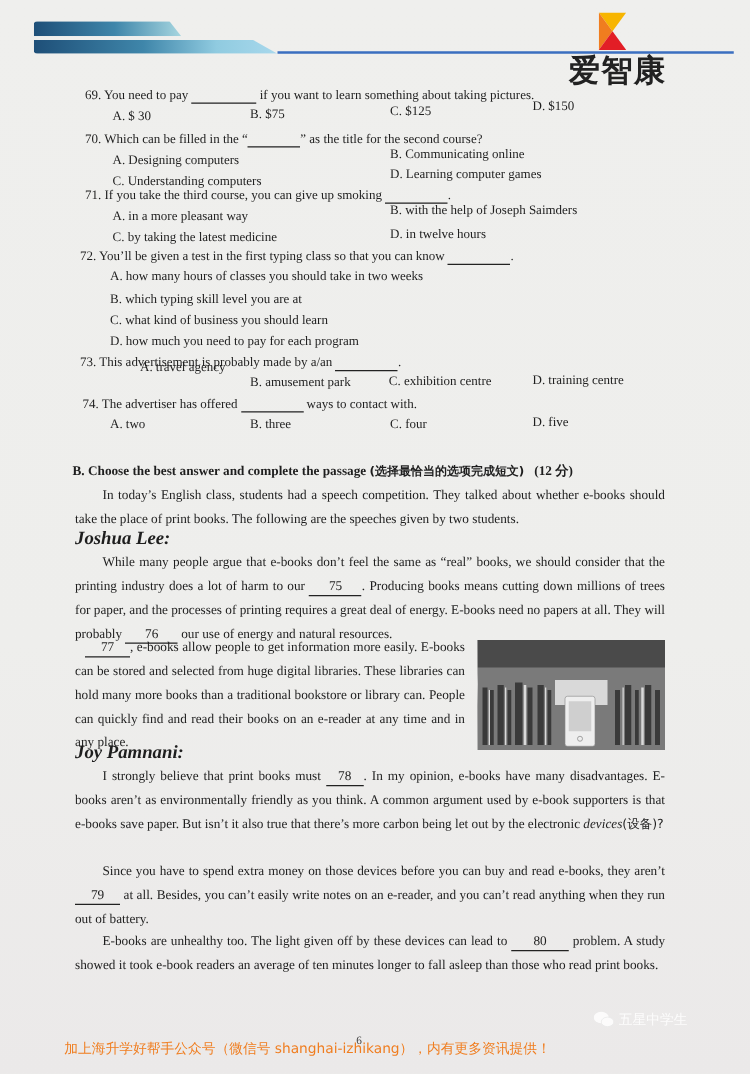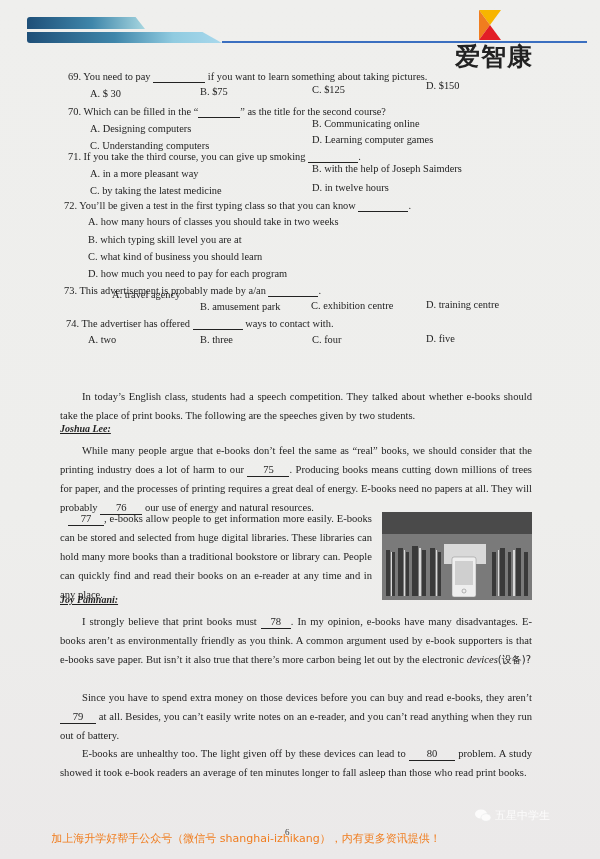--- a/index.html
+++ b/index.html
@@ -42,21 +42,21 @@
   .q { position: absolute; left: 10px; white-space: nowrap; }
   .opt { position: absolute; white-space: nowrap; }
   .blank { display: inline-block; border-bottom: 1px solid #222; text-align: center; line-height: 1; }
 
   .section-title {
     position: absolute; left: 58px; top: 370px; font-weight: bold; font-size: 10.6px; white-space: nowrap;
   }
   .section-title .cn { font-family: "DejaVu Sans", sans-serif; font-size: 9.6px; }
   .para { position: absolute; left: 60px; width: 472px; font-size: 10.6px; line-height: 19px; text-align: justify; }
   .para .ind { display: inline-block; width: 22px; }
-  .speaker { position: absolute; left: 60px; font-weight: bold; font-style: italic; text-decoration: underline; font-size: 10px; }
+  .speaker { position: absolute; left: 60px; font-weight: bold; font-style: italic; font-size: 15px; }
   .photo {
     position: absolute; left: 382px; top: 512px; width: 150px; height: 88px;
     background: linear-gradient(180deg, #5a5a5a 0%, #8a8a8a 30%, #cfcfcf 40%, #6e6e6e 60%, #9a9a9a 100%);
     overflow: hidden;
   }
   .footer-note {
     position: absolute; left: 0; width: 492px; top: 831px; text-align: center;
     color: #f07d1f; font-family: "DejaVu Sans", sans-serif; font-size: 11px; white-space: nowrap;
   }
   .page-num { position: absolute; left: 285px; top: 827px; font-size: 9px; color: #444; }
@@ -144,20 +144,23 @@
       <span>The advertiser has offered</span>
       <span class="blank" style="width:50px;">&nbsp;</span>
       <span>ways to contact with.</span>
     </div>
     <div class="opt" style="left:30px;top:333px;">A. two</div>
     <div class="opt" style="left:142px;top:333px;">B. three</div>
     <div class="opt" style="left:254px;top:333px;">C. four</div>
     <div class="opt" style="left:368px;top:332px;">D. five</div>
   </div>
 
+  <div class="section-title">
+    <span>B. Choose the best answer and complete the passage </span><span class="cn">(选择最恰当的选项完成短文)</span>&nbsp;&nbsp;&nbsp;<span>(12 分)</span>
+  </div>
 
   <div class="para" style="top:387px;">
     <span class="ind"></span><span>In today’s English class, students had a speech competition. They talked about whether e-books should take the place of print books. The following are the speeches given by two students.</span>
   </div>
 
   <div class="speaker" style="top:423px;">Joshua Lee:</div>
 
   <div class="para" style="top:441px;">
     <span class="ind"></span><span>While many people argue that e-books don’t feel the same as “real” books, we should consider that the printing industry does a lot of harm to our</span>
     <span class="blank" style="width:42px;">75</span><span>. Producing books means cutting down millions of trees for paper, and the processes of printing requires a great deal of energy. E-books need no papers at all. They will probably</span>

